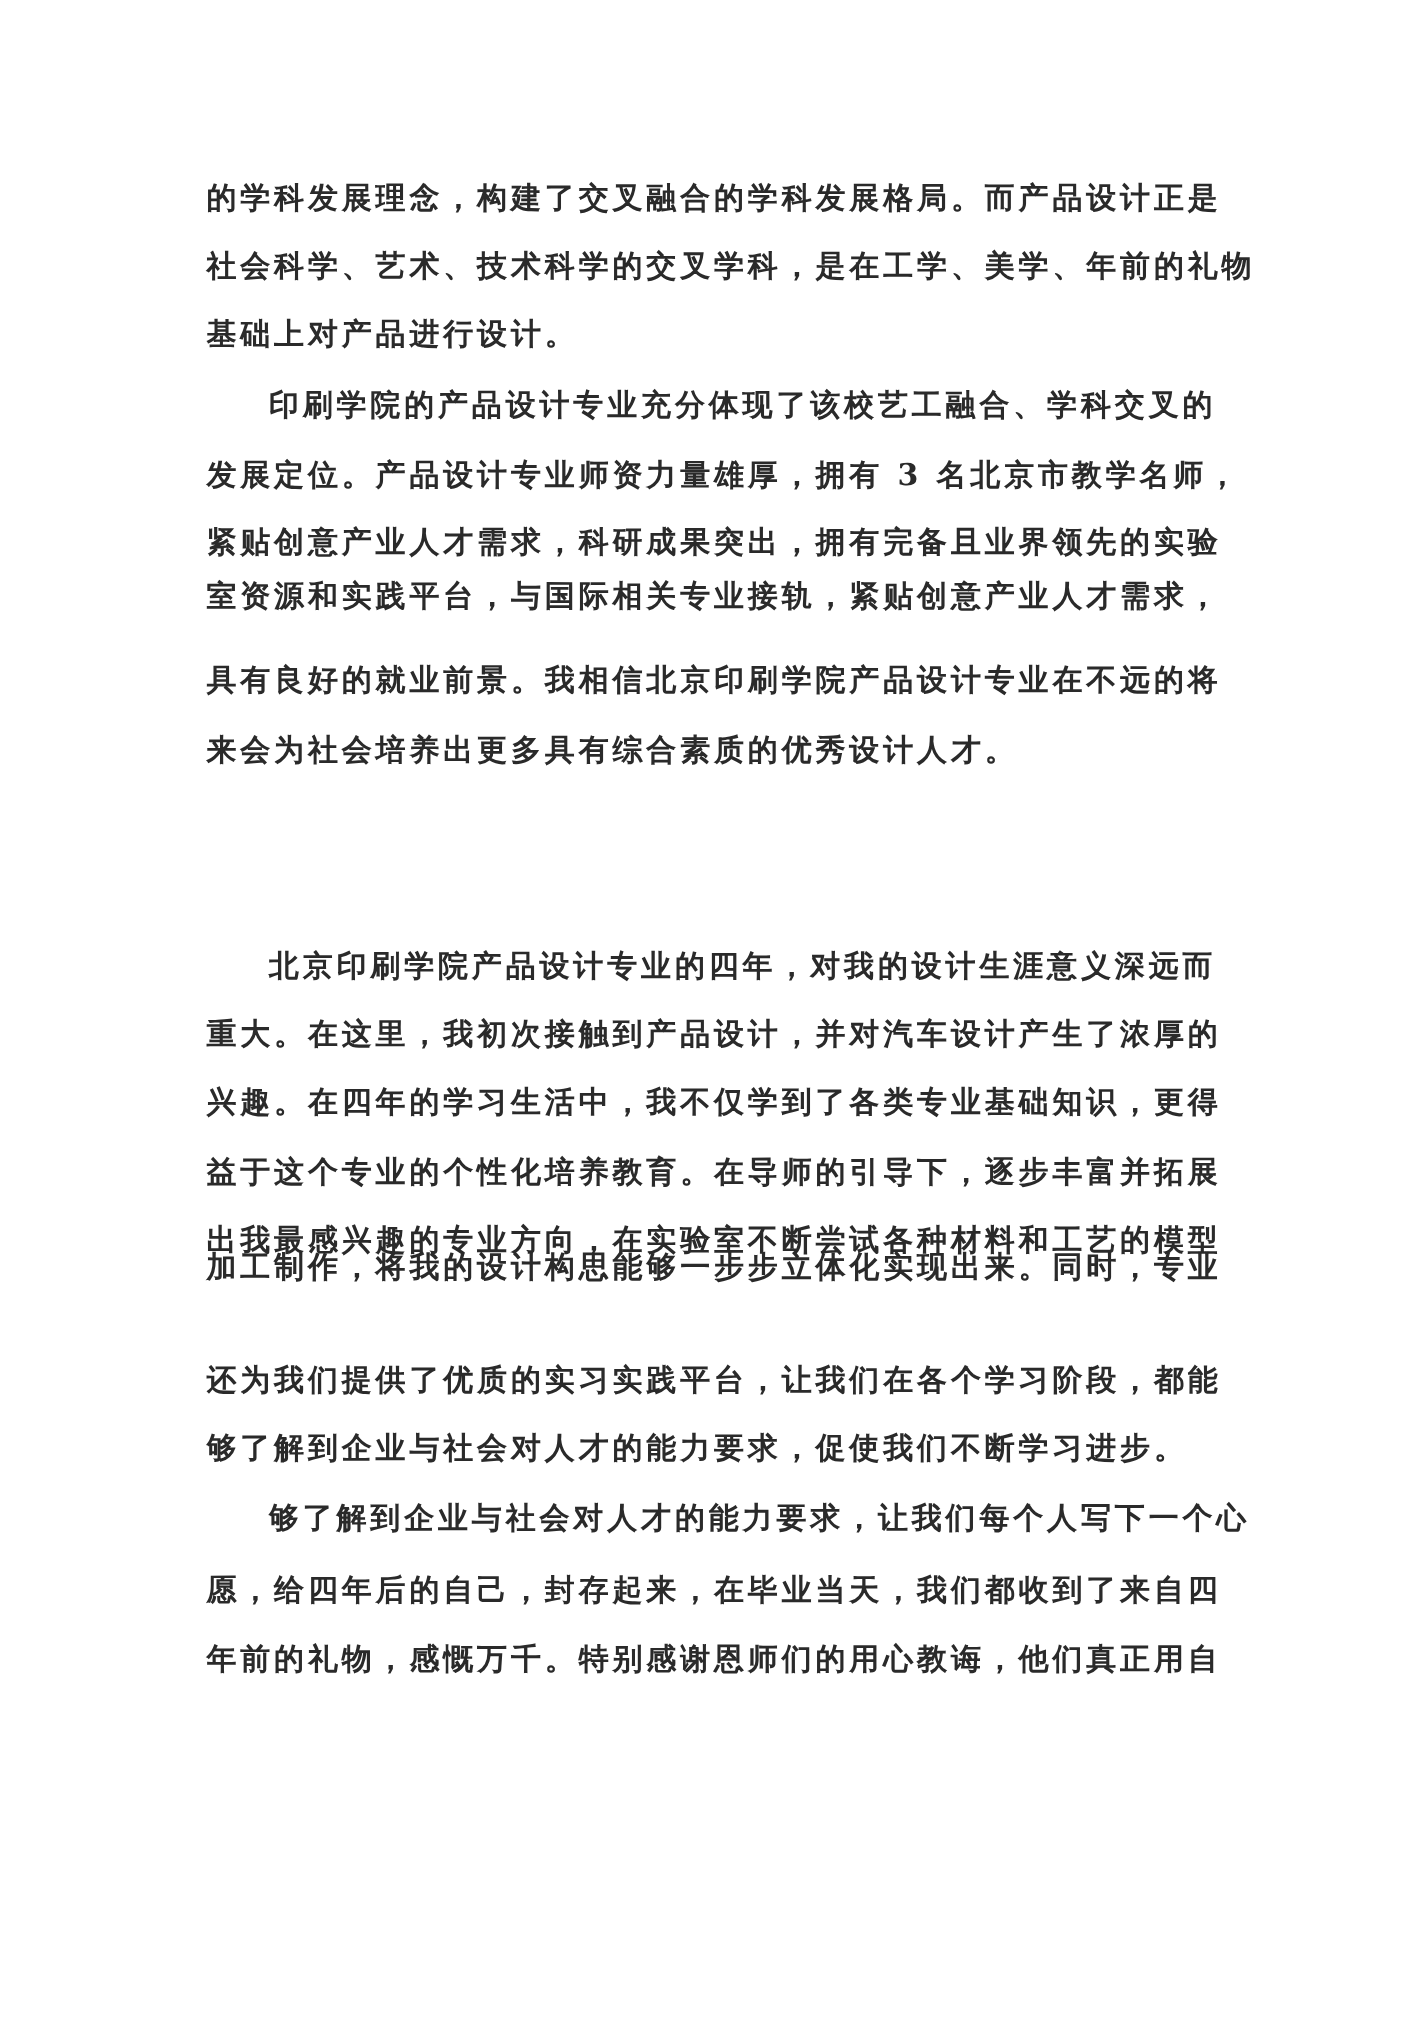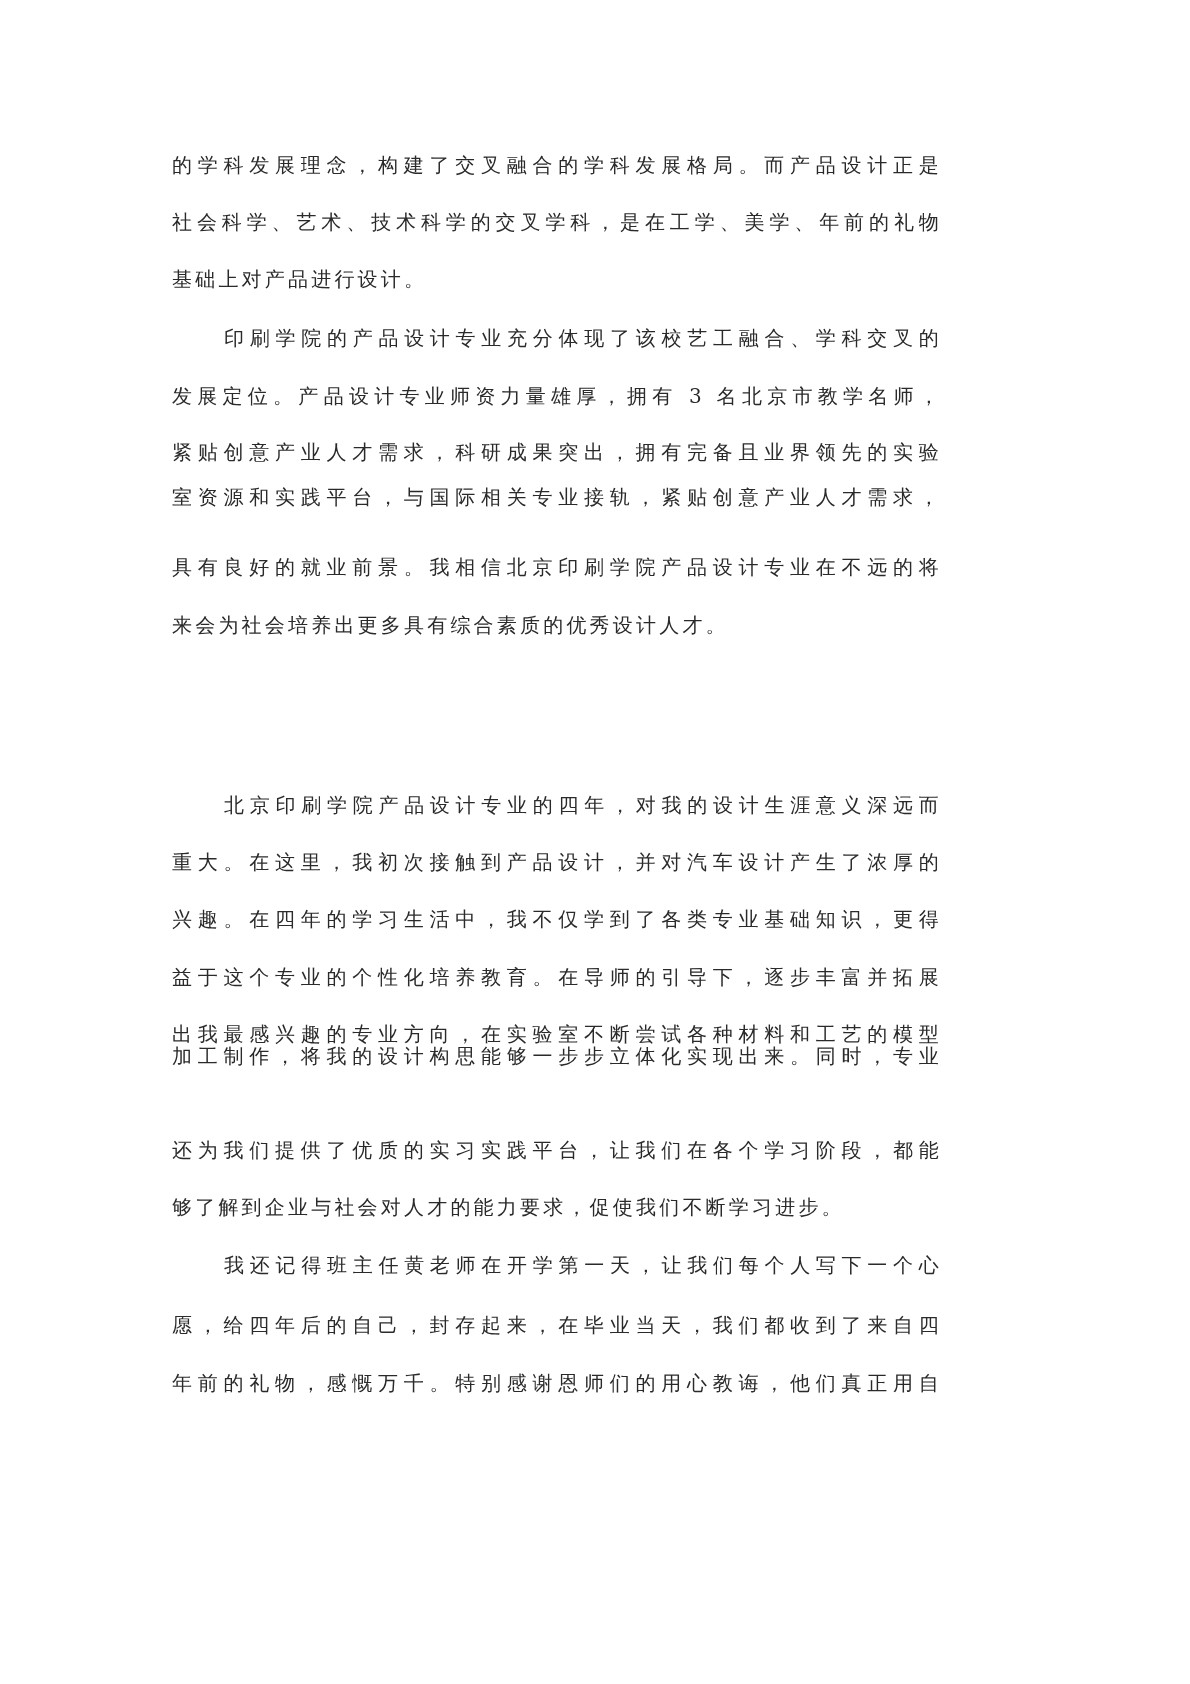--- a/index.html
+++ b/index.html
@@ -22,26 +22,26 @@
       width: 1190px;
       height: 1684px;
       background: #ffffff;
     }
     .line {
       position: absolute;
       left: 172px;
       width: 770px;
       height: 40px;
       line-height: 40px;
-      font-size: 20px;
+      font-size: 25px;
       white-space: nowrap;
       letter-spacing: 3.2px;
       text-align: justify;
       text-align-last: justify;
-      font-weight: 400;
+      font-weight: 700;
     }
     .line.last {
       text-align-last: left;
     }
     .line.indent {
       left: 224px;
       width: 718px;
     }
     .line.right {
       text-align: right;
@@ -81,18 +81,18 @@
     <div class="line" style="top:842px">重大。在这里，我初次接触到产品设计，并对汽车设计产生了浓厚的</div>
     <div class="line" style="top:899px">兴趣。在四年的学习生活中，我不仅学到了各类专业基础知识，更得</div>
     <div class="line" style="top:957px">益于这个专业的个性化培养教育。在导师的引导下，逐步丰富并拓展</div>
     <div class="line" style="top:1014px">出我最感兴趣的专业方向，在实验室不断尝试各种材料和工艺的模型</div>
     <div class="line" style="top:1036px">加工制作，将我的设计构思能够一步步立体化实现出来。同时，专业</div>
     <div class="line" style="top:1130px">还为我们提供了优质的实习实践平台，让我们在各个学习阶段，都能</div>
     <div class="line last" style="top:1187px">够了解到企业与社会对人才的能力要求，促使我们不断学习进步。</div>
   </div>
 
   <div>
-    <div class="line indent" style="top:1245px">我还记得班主任黄老师在开学第一天，让我们每个人写下一个心</div>
+    <div class="line indent" style="top:1245px">够了解到企业与社会对人才的能力要求，让我们每个人写下一个心</div>
     <div class="line" style="top:1305px">愿，给四年后的自己，封存起来，在毕业当天，我们都收到了来自四</div>
     <div class="line" style="top:1363px">年前的礼物，感慨万千。特别感谢恩师们的用心教诲，他们真正用自</div>
   </div>
 
 </div>
 
 </body></html>

